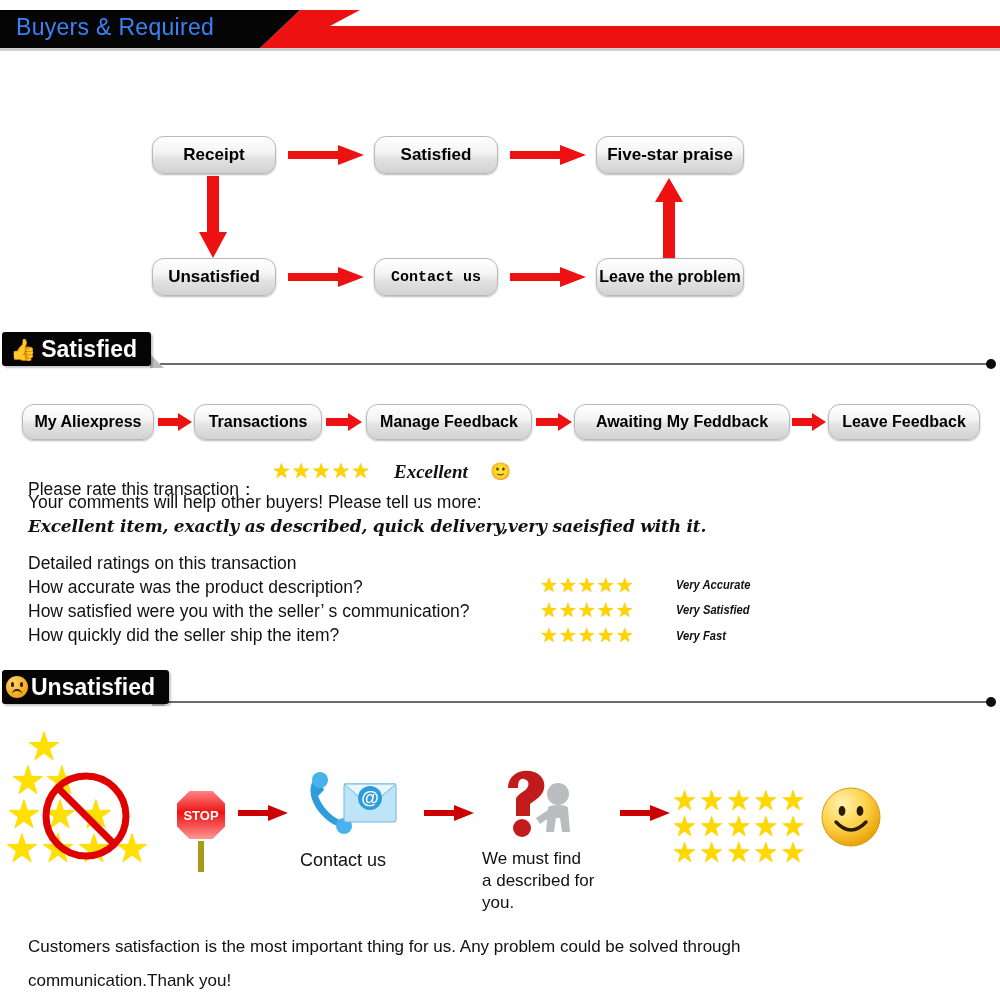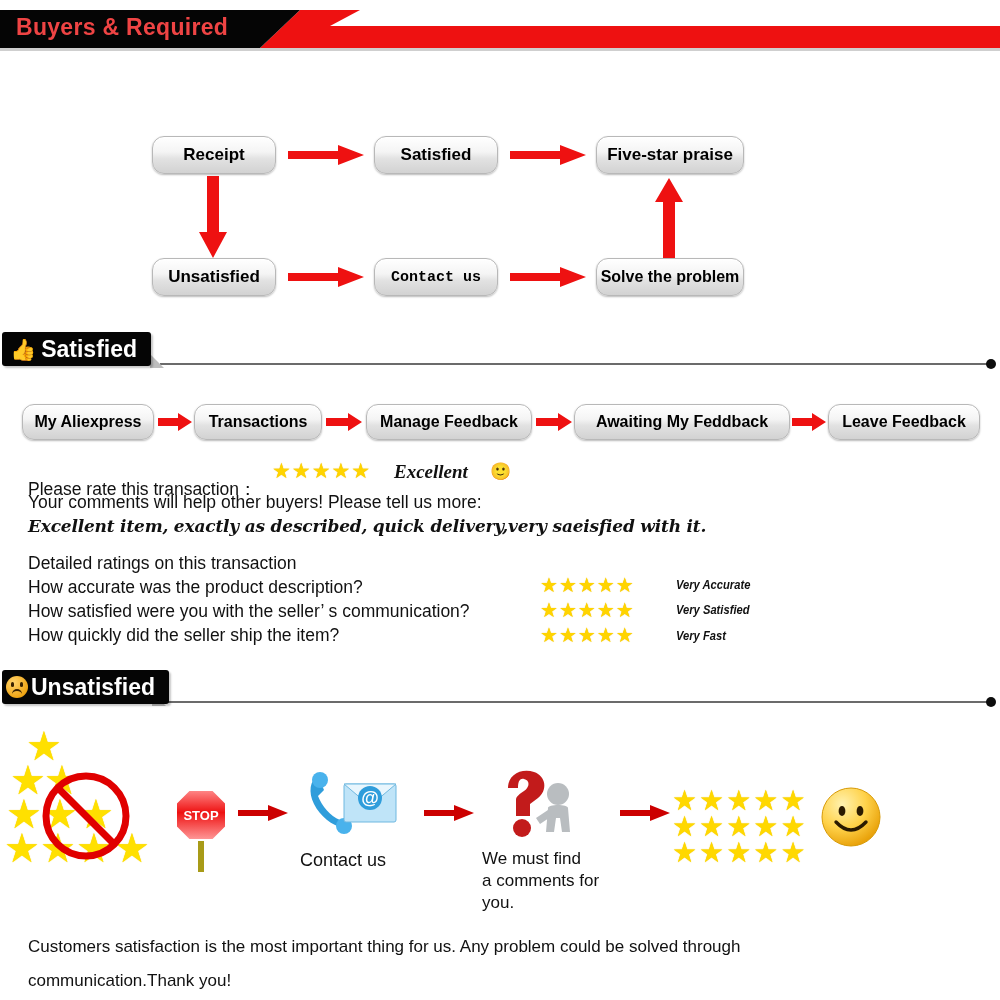--- a/index.html
+++ b/index.html
@@ -9,22 +9,22 @@
     font-family: "Liberation Sans", sans-serif;
     overflow: hidden;
   }
   .page { position: relative; width: 1000px; height: 1000px; }
 
   
   .ribbon { position: absolute; left: 0; width: 1000px; }
   .ribbon svg { display: block; }
   .ribbon-label {
     position: absolute;
-    color: #ef4444;
-    font-weight: bold;
+    color: #3b82f6;
+    font-weight: normal;
     letter-spacing: .3px;
     white-space: nowrap;
     z-index: 3;
   }
 
   
   .pill {
     display: inline-flex; align-items: center; justify-content: center;
     background: linear-gradient(to bottom, #ffffff 0%, #f4f4f4 42%, #e2e2e2 60%, #d2d2d2 100%);
     border: 1px solid #b8b8b8;
@@ -119,21 +119,21 @@
     <div class="pill" style="left:596px;top:136px;width:148px;height:38px;font-size:17px;">
       <span>Five-star praise</span>
     </div>
     <div class="pill" style="left:152px;top:258px;width:124px;height:38px;font-size:17px;">
       <span>Unsatisfied</span>
     </div>
     <div class="pill mono" style="left:374px;top:258px;width:124px;height:38px;font-size:15px;">
       <span>Contact us</span>
     </div>
     <div class="pill" style="left:596px;top:258px;width:148px;height:38px;font-size:16px;">
-      <span>Solve the problem</span>
+      <span>Leave the problem</span>
     </div>
 
     <div class="arrow" style="left:288px;top:143px;">
       <svg width="76" height="24" viewBox="0 0 76 24">
         <path d="M0,8 L50,8 L50,2 L76,12 L50,22 L50,16 L0,16 Z" fill="#ee1111"></path>
       </svg>
     </div>
     <div class="arrow" style="left:510px;top:143px;">
       <svg width="76" height="24" viewBox="0 0 76 24">
         <path d="M0,8 L50,8 L50,2 L76,12 L50,22 L50,16 L0,16 Z" fill="#ee1111"></path>
@@ -322,21 +322,21 @@
         <circle cx="32" cy="62" r="9" fill="#c21b1b"></circle>
         <g fill="#b9bdc0">
           <circle cx="68" cy="28" r="11"></circle>
           <path d="M58,42 C58,38 78,38 78,42 L80,66 L72,66 L70,52 L66,52 L64,66 L56,66 Z"></path>
           <path d="M58,44 L46,52 L50,58 L62,50 Z"></path>
         </g>
       </svg>
     </div>
     <div class="txt" style="left:482px;top:848px;font-size:17px;white-space:normal;width:126px;line-height:22px;">
       <span>We must find</span><br>
-      <span>a comments for</span><br>
+      <span>a described for</span><br>
       <span>you.</span>
     </div>
 
     <div class="arrow" style="left:620px;top:802px;">
       <svg width="50" height="22" viewBox="0 0 50 22">
           <path d="M0,8 L30,8 L30,3 L50,11 L30,19 L30,14 L0,14 Z" fill="#cc0000"></path>
         </svg>
     </div>
 
     <div class="grid-stars" style="left:672px;top:788px;">

